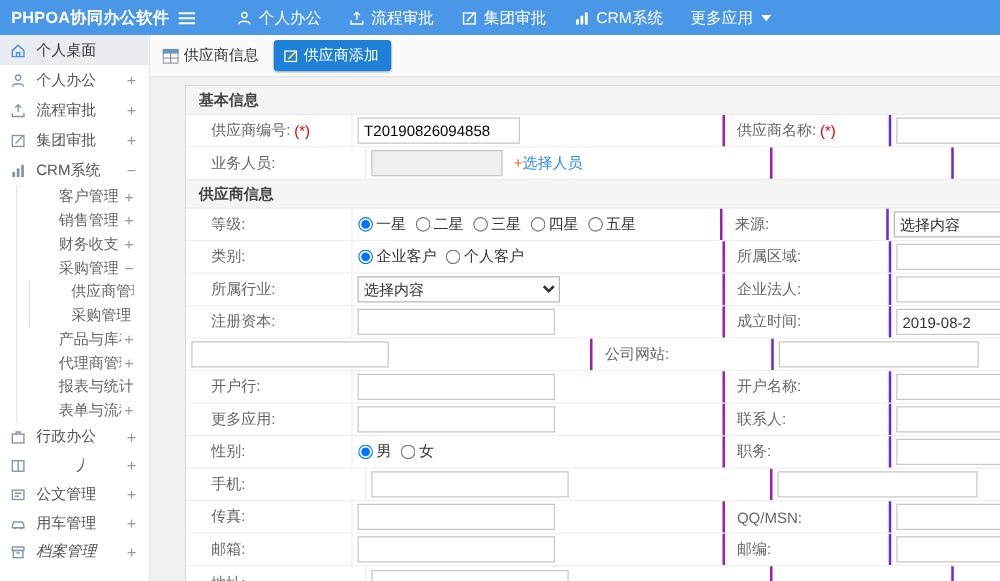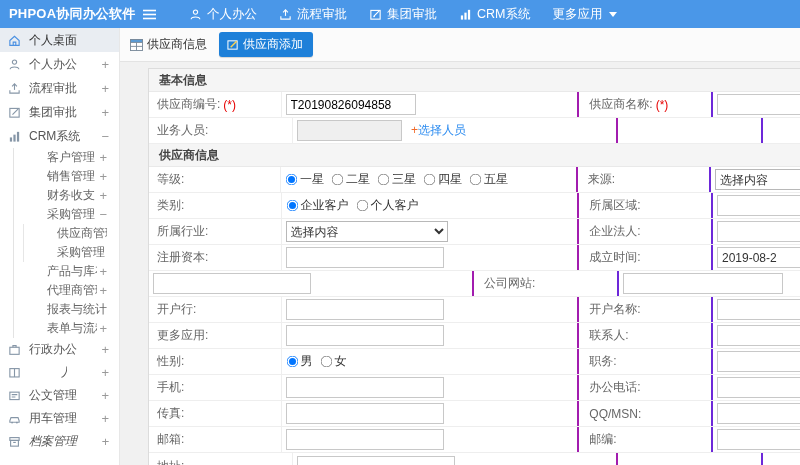--- a/index.html
+++ b/index.html
@@ -35,21 +35,21 @@
   .tab.plain .tabicon { margin-right:4px; display:flex; }
   .tab.active { background:#1e80d9; color:#fff; border-radius:3px; padding:4px 10px 4px 8px; box-shadow:0 1px 1px rgba(0,0,0,0.15); }
   .tab.active .tabicon { margin-right:4px; display:flex; }
 
   
   .panel { position:absolute; left:28px; top:40px; width:730px; background:#fff; border:1px solid #dcdcdc; }
   .sec-hdr { height:23px; line-height:23px; background:#f5f5f5; color:#444; font-weight:bold; padding-left:10px; border-bottom:1px solid #e9e9e9; }
   .frow { display:flex; height:26px; border-bottom:1px solid #eeeeee; background:#fff; }
   .frow:last-child { border-bottom:none; }
   .cell { display:flex; align-items:center; overflow:visible; }
-  .c1 { width:144px; border-right:1px solid #eeeeee; padding-left:8px; color:#666; }
+  .c1 { width:144px; border-right:1px solid #eeeeee; padding-left:20px; color:#666; }
   .c2 { width:325px; border-right:2px solid #a21caf; padding-left:4px; }
   .c3 { width:145px; border-right:2px solid #6d28d9; padding-left:10px; color:#666; }
   .c4 { flex:1; padding-left:4px; }
   .req { color:#e60000; margin-left:3px; }
   .txt { height:21px; border:1px solid #c8c8c8; background:#fff; font-size:12px; padding:0 4px; width:158px; font-family:inherit; }
   .txt.w130 { width:130px; }
   .txt.w105 { width:105px; background:#efefef; }
   .txt.w160 { width:160px; }
   .sel { width:162px; height:21px; font-size:12px; border:1px solid #b8b8b8; background:#fff; color:#333; font-family:inherit; }
   .link { margin-left:9px; cursor:pointer; text-decoration:none; white-space:nowrap; }
@@ -454,21 +454,20 @@
       <div class="cell c4">
           <input class="txt w160" style="">
         </div>
     </div>
 
     <div class="frow">
       <div class="cell c1">手机:</div>
       <div class="cell c2">
           <input class="txt" style="">
         </div>
-      <div class="cell c3">办公电话:</div>
       <div class="cell c4">
           <input class="txt w160" style="">
         </div>
     </div>
 
     <div class="frow">
       <div class="cell c1">传真:</div>
       <div class="cell c2">
           <input class="txt" style="">
         </div>

